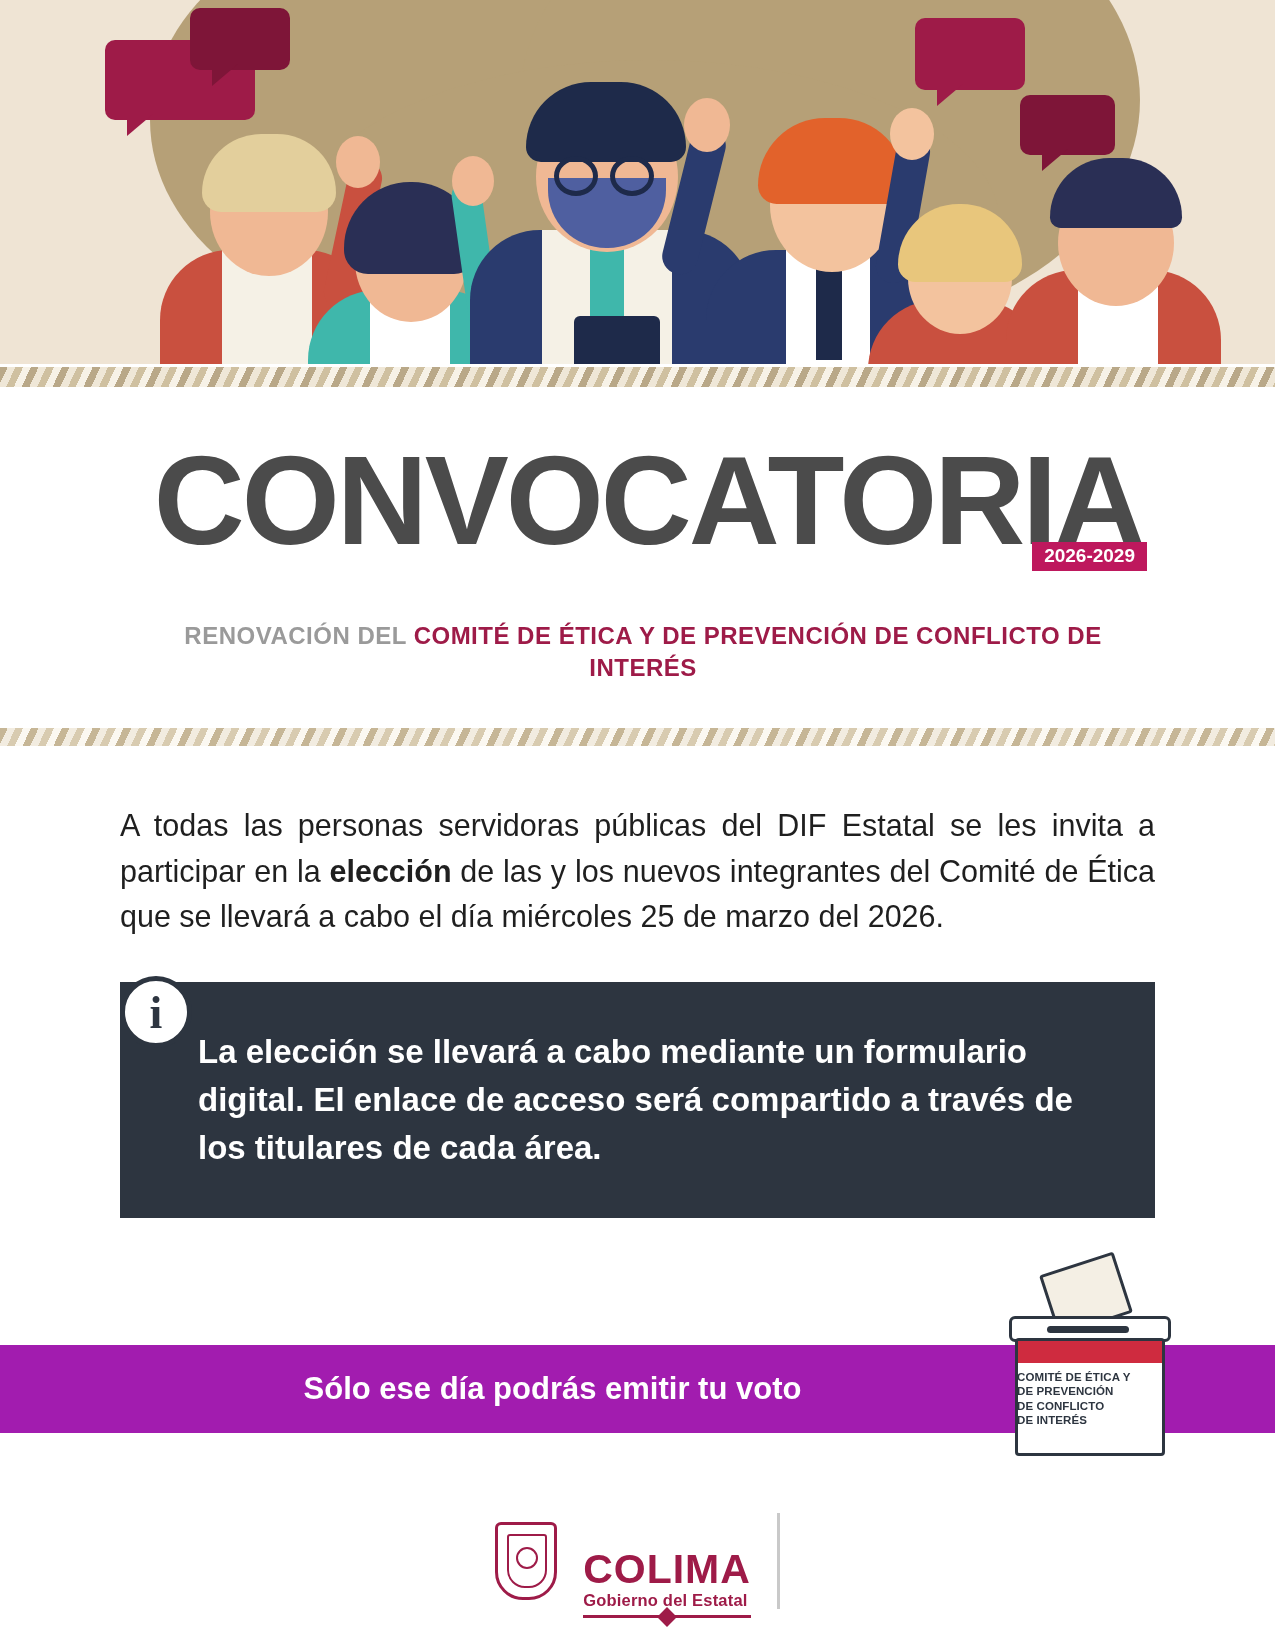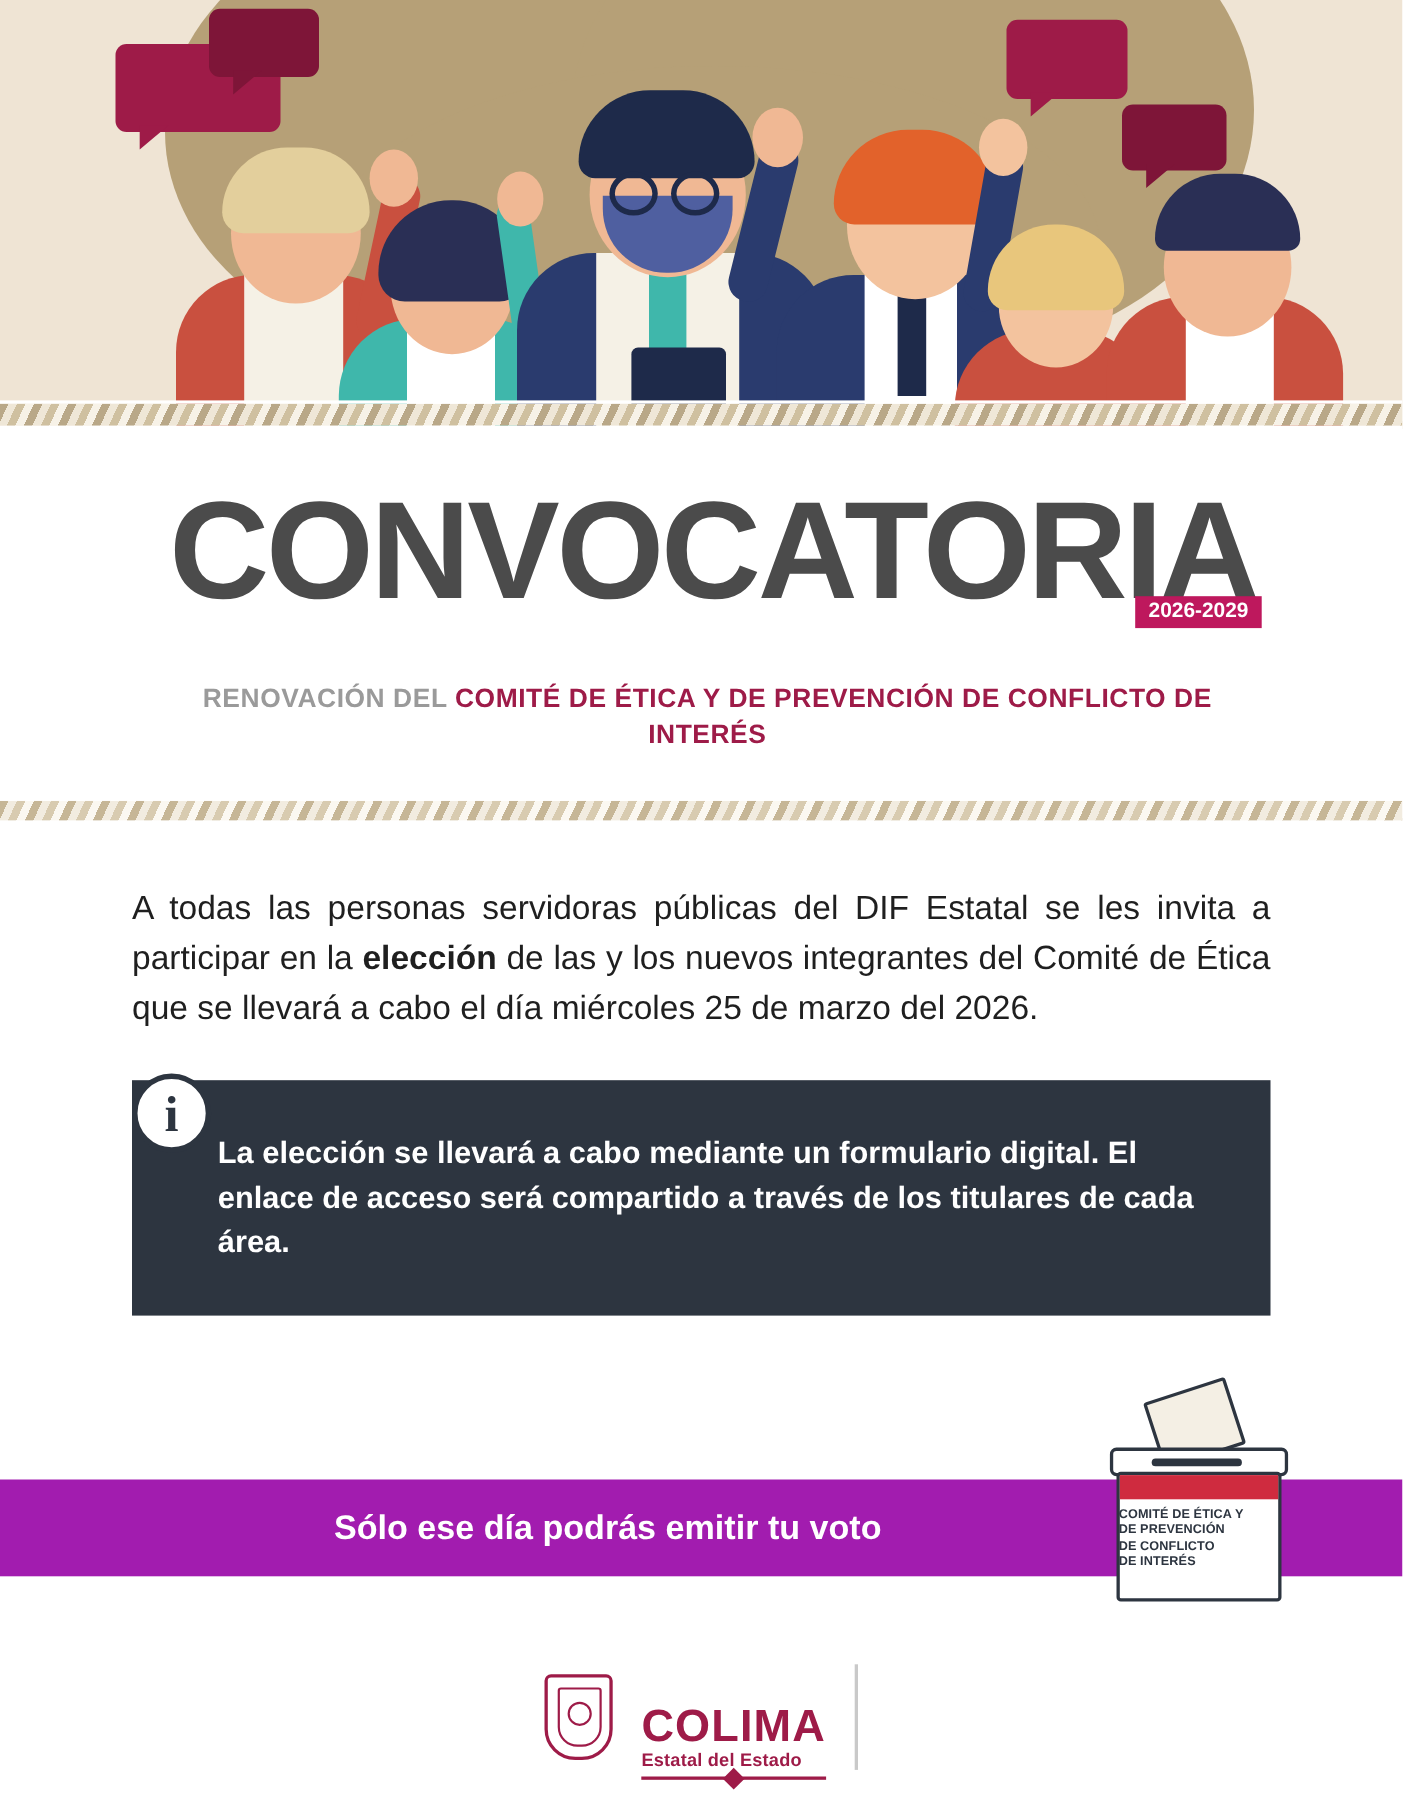--- a/index.html
+++ b/index.html
@@ -140,21 +140,21 @@
     font-weight: 700;
     font-family: "Liberation Serif", serif;
     display: flex; align-items: center; justify-content: center;
     z-index: 3;
   }
   .note-box {
     margin-top: 42px;
     background: #2d3540;
     color: #ffffff;
     padding: 46px 62px 46px 78px;
-    font-size: 28px;
+    font-size: 33px;
     font-weight: 700;
     line-height: 1.45;
     min-height: 200px;
   }
 
   
   .red-bar {
     position: absolute;
     left: 0; top: 1345px;
     width: 1275px; height: 88px;
@@ -393,19 +393,19 @@
       <div>DE PREVENCIÓN</div>
       <div>DE CONFLICTO</div>
       <div>DE INTERÉS</div>
     </div>
   </div>
 
   <div class="footer">
     <div class="crest"></div>
     <div class="colima-block">
       <div class="colima-word">COLIMA</div>
-      <div class="colima-sub">Estatal del Estado</div>
+      <div class="colima-sub">Gobierno del Estatal</div>
       <div class="colima-rule"></div>
     </div>
     <div class="divider-v"></div>
   </div>
 
 </div>
 
 </body></html>

